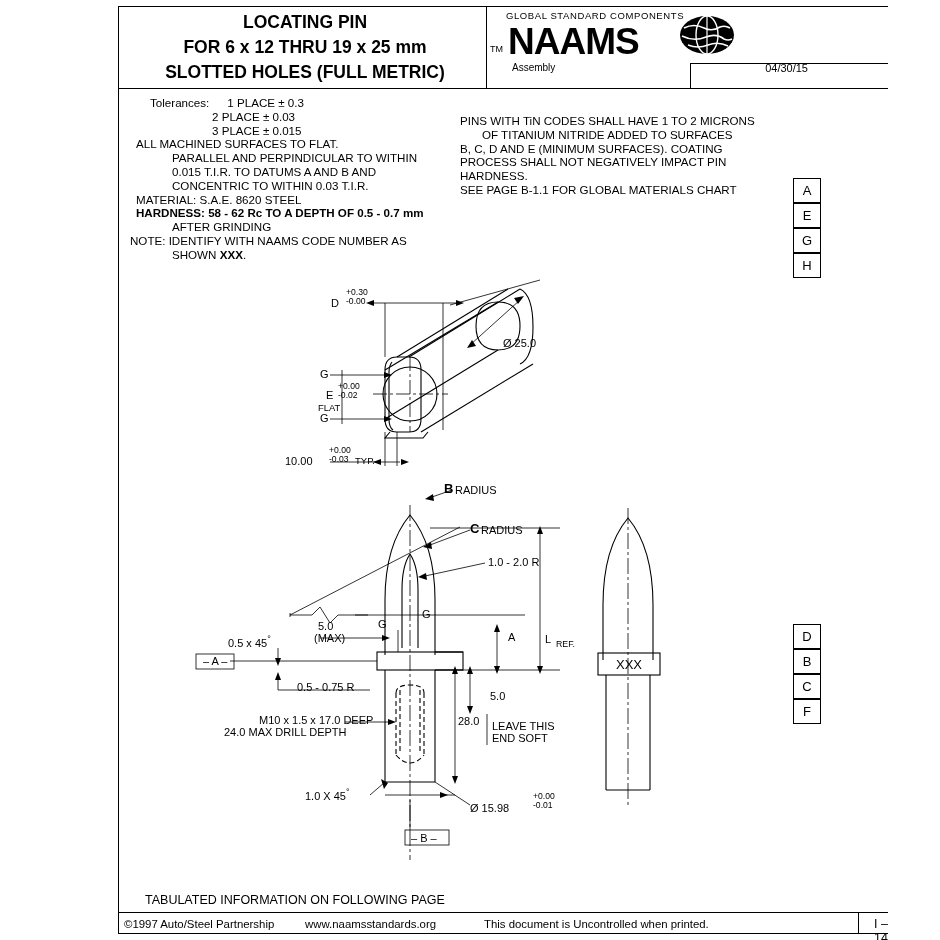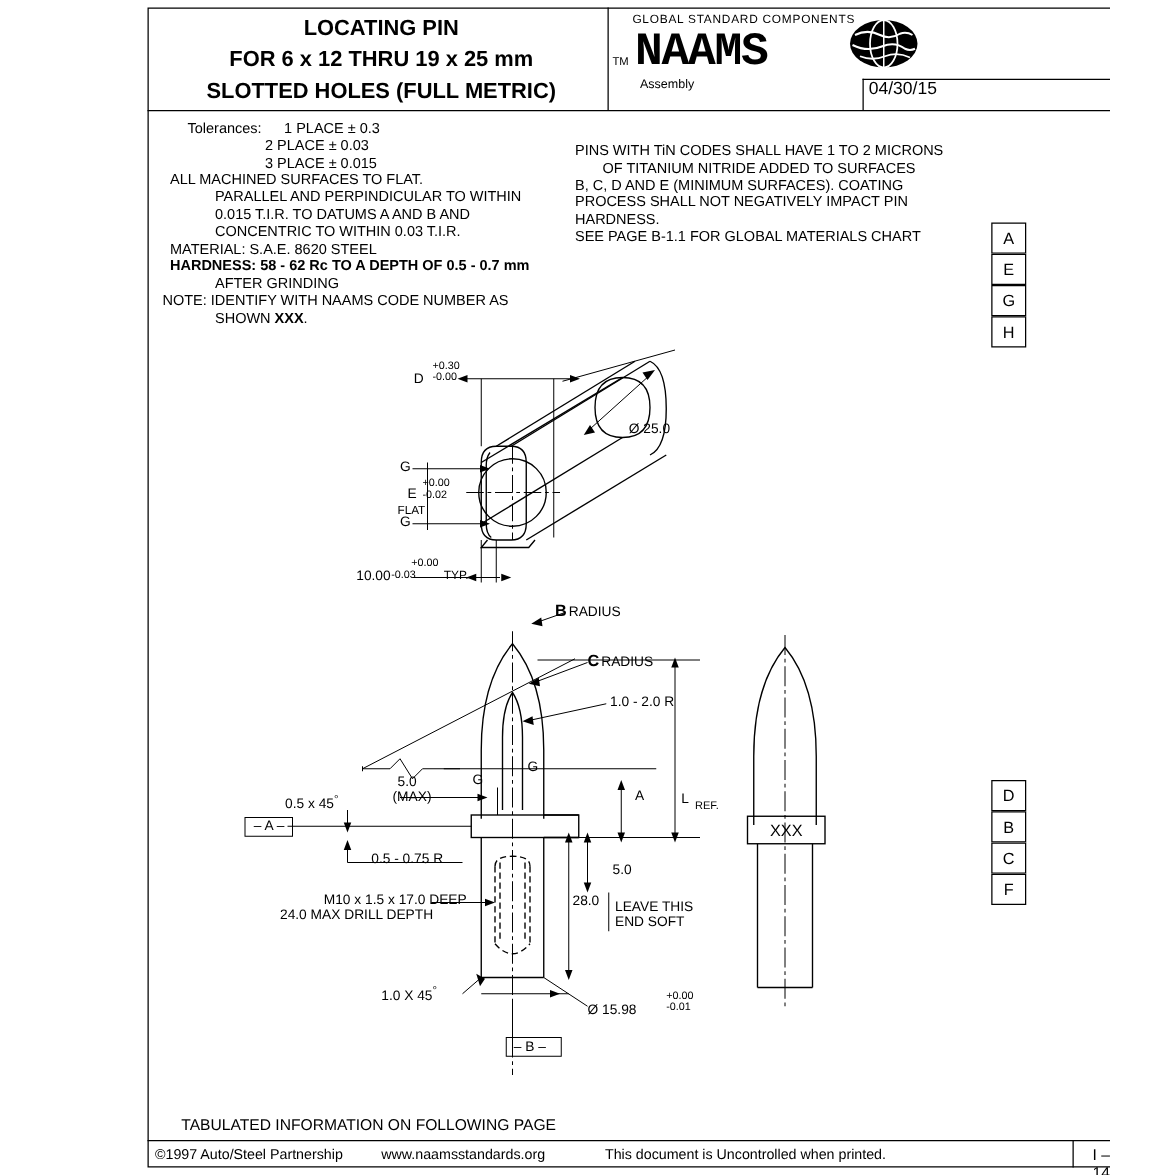--- a/index.html
+++ b/index.html
@@ -6,24 +6,24 @@
   body{width:940px;height:940px;font-family:"Liberation Sans",sans-serif;color:#000;}
   #sheet{position:relative;width:888px;height:940px;overflow:hidden;}
   .brd{position:absolute;border:1.6px solid #000;left:118px;top:6px;width:812px;height:928px;box-sizing:border-box;}
   .abs{position:absolute;}
   .t{white-space:pre;}
 
   
   .title-lines{left:140px;top:10px;width:330px;text-align:center;font-weight:bold;font-size:17.5px;line-height:25px;}
   .naams-box{left:490px;top:10px;width:320px;height:72px;}
   .gsc{font-size:9.5px;letter-spacing:.6px;text-align:center;width:210px;left:0;top:0;position:absolute;}
-  .naams-word{position:absolute;left:18px;top:11px;font-size:37px;font-weight:bold;letter-spacing:-1px;font-family:Liberation Mono, monospace;}
+  .naams-word{position:absolute;left:18px;top:11px;font-size:37px;font-weight:bold;letter-spacing:-1px;font-family:Liberation Sans, sans-serif;}
   .tm{position:absolute;left:0px;top:34px;font-size:9px;}
   .assembly{position:absolute;left:22px;top:52px;font-size:10px;}
-  .datebox{position:absolute;left:205px;top:52px;width:113px;font-size:14px;text-align:left;}
+  .datebox{position:absolute;left:205px;top:52px;width:113px;font-size:11px;text-align:right;}
   .globe{position:absolute;left:188px;top:4px;width:58px;height:42px;}
 
   .hr{position:absolute;background:#000;height:1.4px;}
   .vr{position:absolute;background:#000;width:1.4px;}
 
   
   .notes-left{left:150px;top:96px;font-size:11.6px;line-height:13.8px;}
   .notes-right{left:460px;top:114px;font-size:11.6px;line-height:13.8px;width:330px;}
   .ind1{padding-left:22px;}
   .ind3{padding-left:62px;}
@@ -274,21 +274,21 @@
   <div class="dim" style="left:320px;top:412px;">G</div>
   <div class="dim" style="left:326px;top:389px;">E</div>
   <div class="dim" style="left:318px;top:402px;font-size:9.4px;">FLAT</div>
   <div class="dim-s" style="left:338px;top:382px;">+0.00</div>
   <div class="dim-s" style="left:338px;top:391px;">-0.02</div>
 
   <div class="dim" style="left:503px;top:337px;">Ø 25.0</div>
 
   <div class="dim" style="left:285px;top:455px;">10.00</div>
   <div class="dim-s" style="left:329px;top:446px;">+0.00</div>
-  <div class="dim-s" style="left:313px;top:455px;">-0.03</div>
+  <div class="dim-s" style="left:329px;top:455px;">-0.03</div>
   <div class="dim" style="left:355px;top:455px;font-size:9.5px;">TYP.</div>
 
   <div class="lbl-b" style="left:444px;top:481px;">B</div>
   <div class="lbl-n" style="left:455px;top:484px;">RADIUS</div>
 
   <div class="lbl-b" style="left:470px;top:521px;">C</div>
   <div class="lbl-n" style="left:481px;top:524px;">RADIUS</div>
 
   <div class="dim" style="left:488px;top:556px;">1.0 - 2.0 R</div>
 

